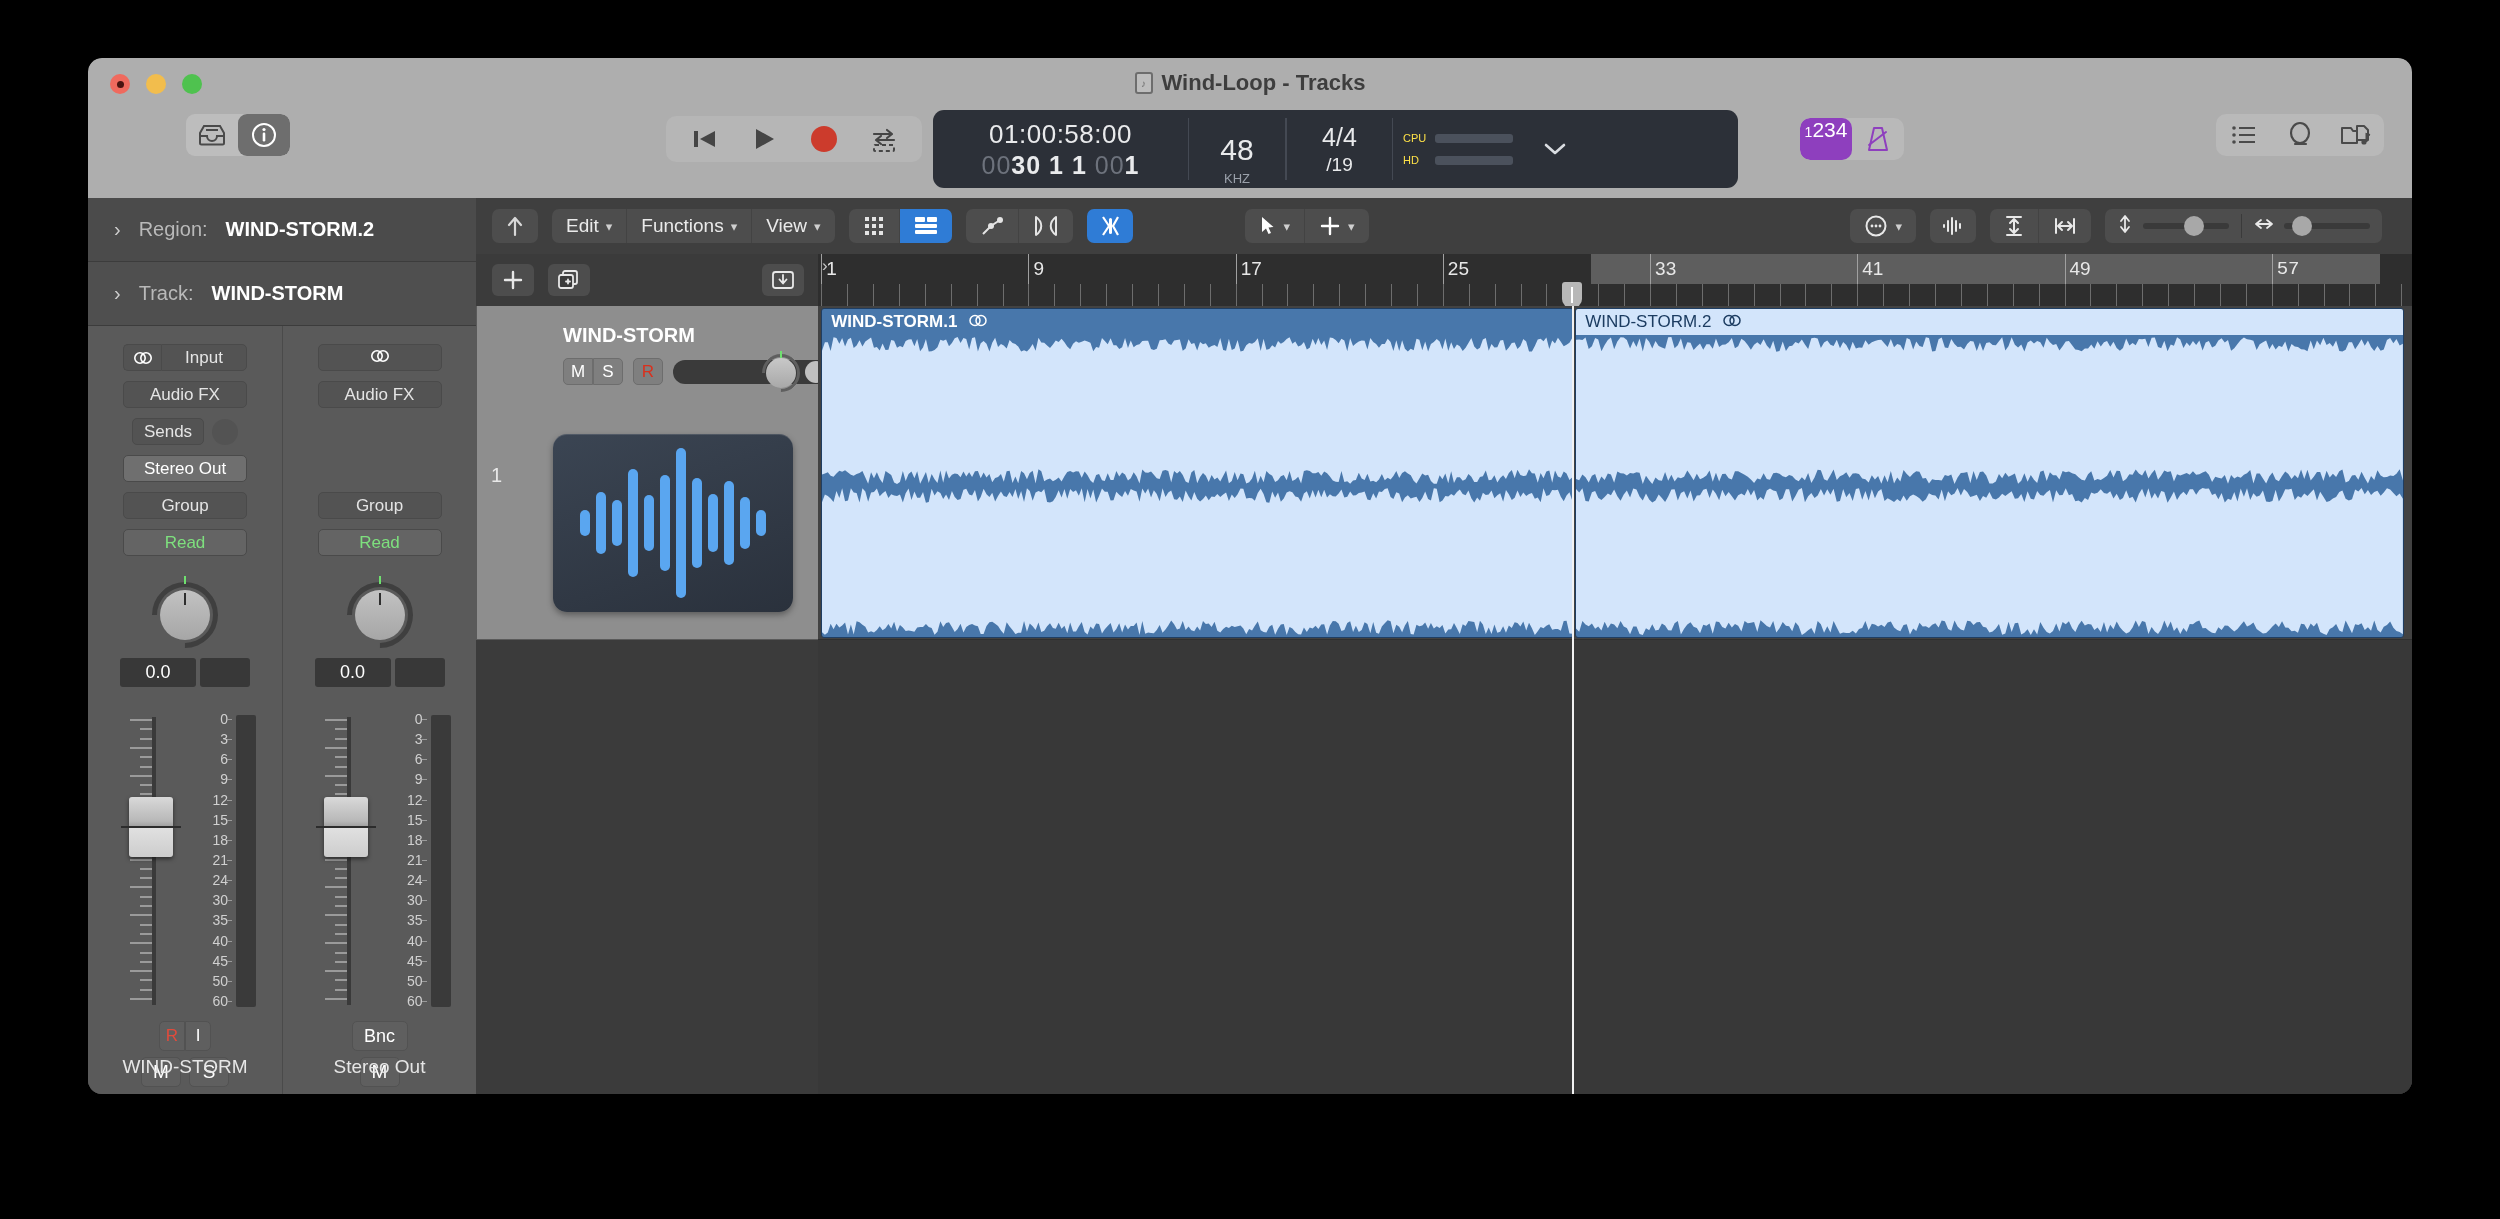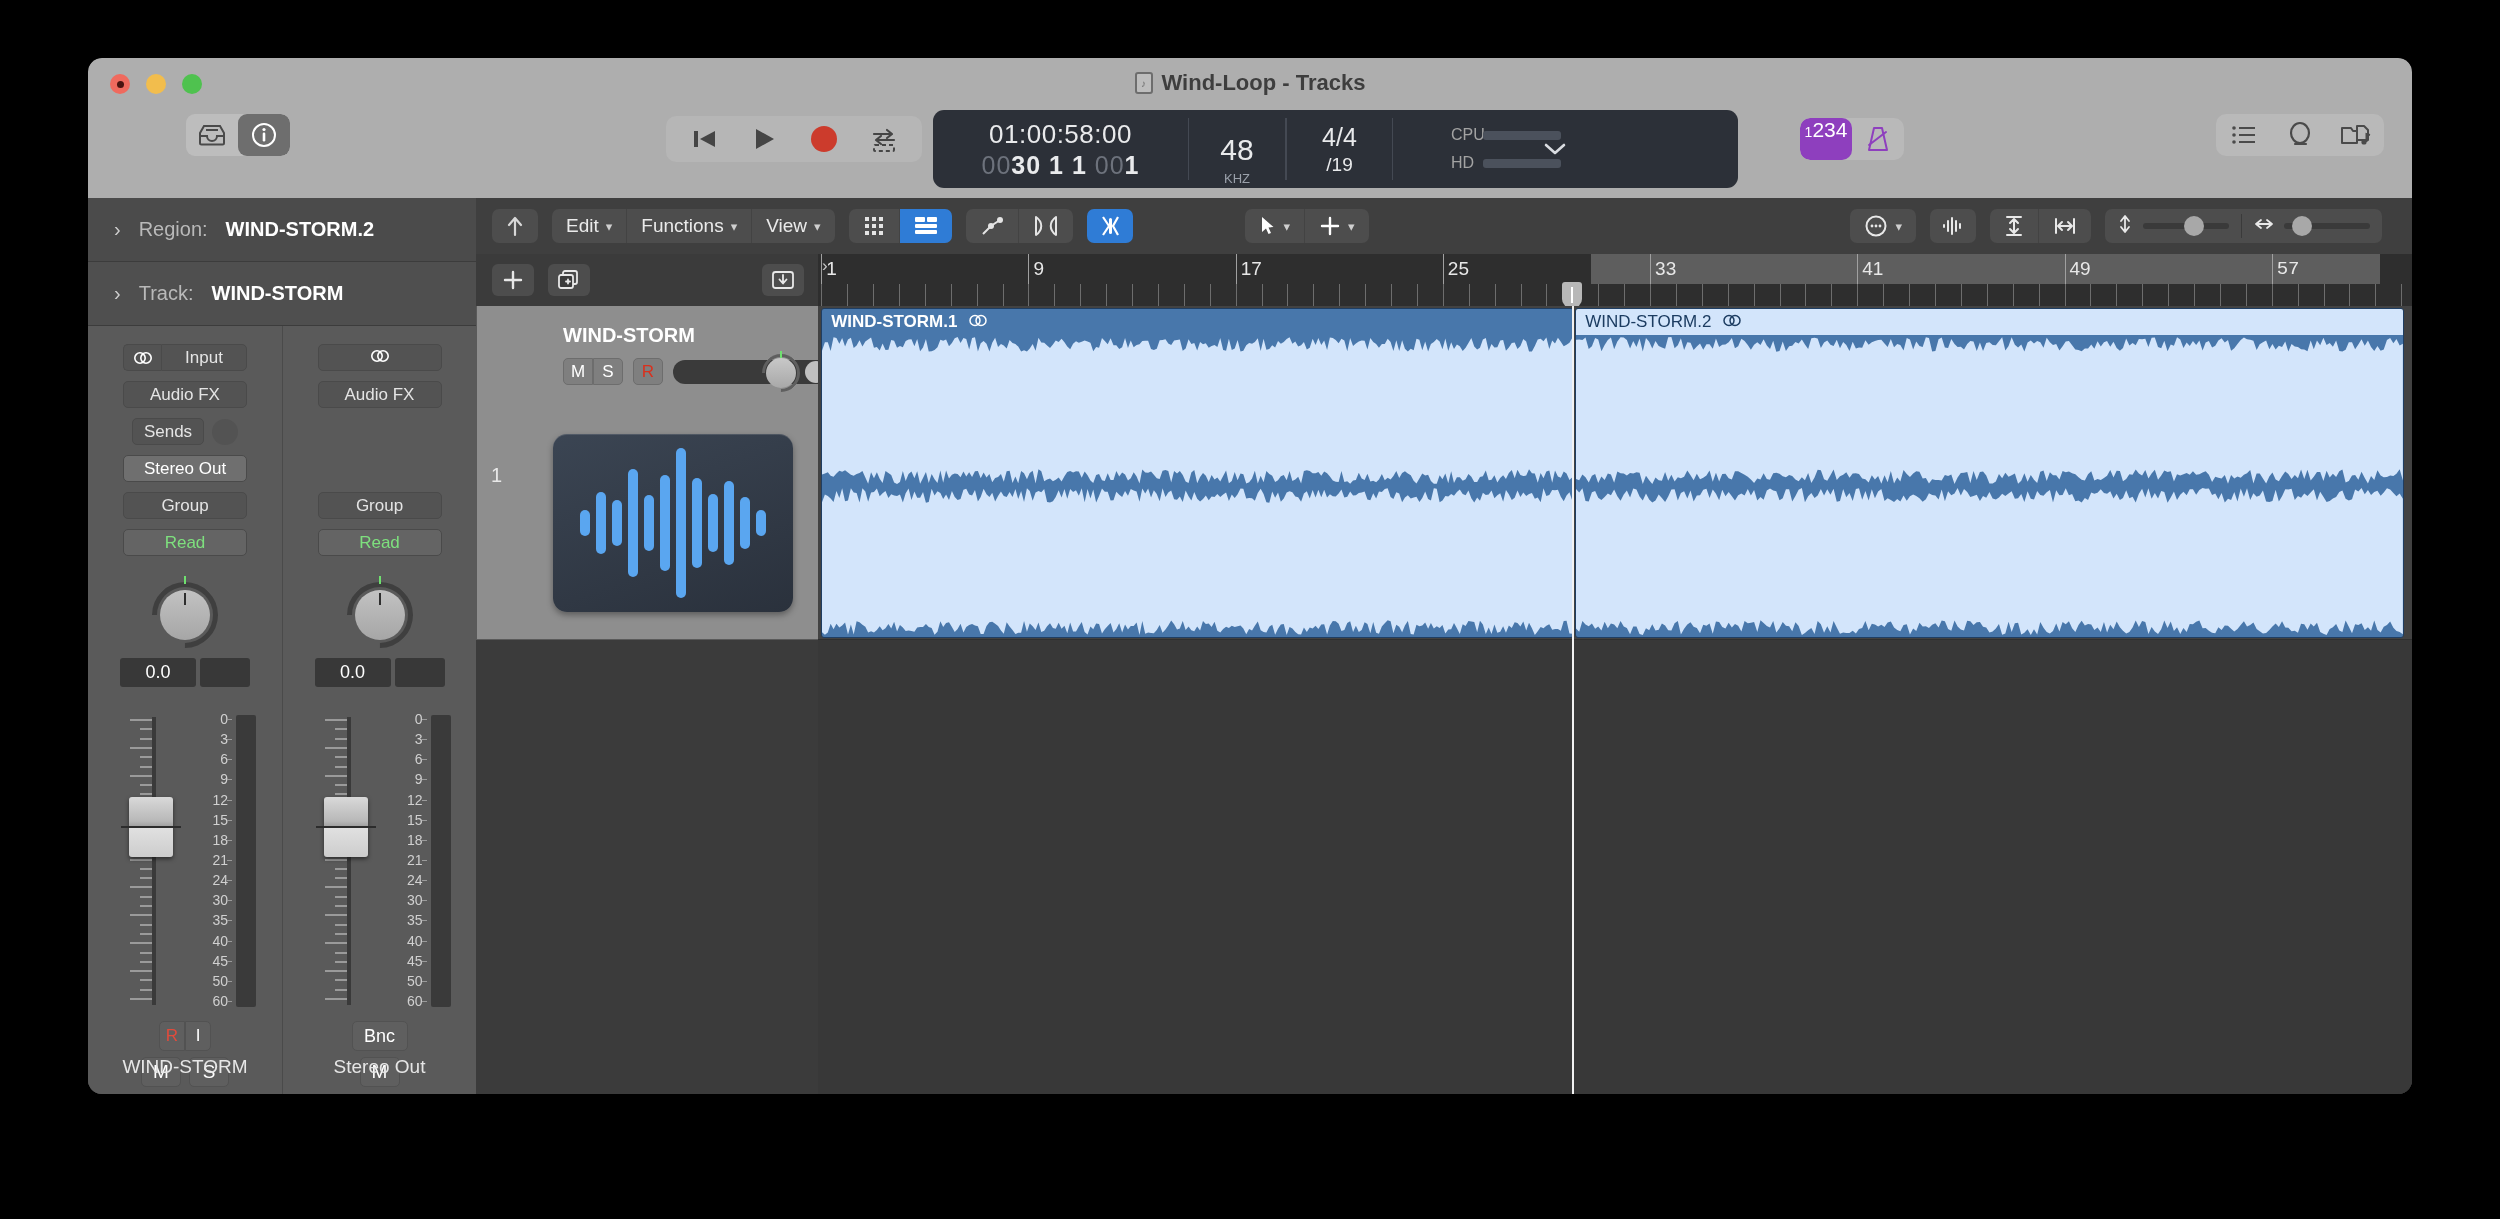--- a/index.html
+++ b/index.html
@@ -86,21 +86,21 @@
   .lcd-rate .l1 { font-size: 30px; margin-top: 20px; }
   .lcd-rate .l2 { font-size: 13px; color:#9aa0aa; margin-top: 4px; }
   .lcd-tempo { width: 185px; }
   .lcd-tempo .l1 { font-size: 25px; }
   .lcd-tempo .l2 { font-size: 19px; margin-top: 2px; }
   .lcd-sig { width: 105px; }
   .lcd-sig .l1 { font-size: 25px; }
   .lcd-sig .l2 { font-size: 19px; margin-top: 2px; }
   .lcd-meters { width: 140px; justify-content:center; gap:10px; padding-left:10px; align-items:flex-start;}
   .meter-row { display:flex; align-items:center; gap:8px; }
-  .meter-row span { font-size: 16px; color:#a3a3a3; width:24px;margin-left:48px; }
+  .meter-row span { font-size: 11px; color:#fde047; width:24px; }
   .meter-bar { width: 78px; height: 9px; background:#4b515c; border-radius: 3px; }
   .lcd-chev { width: 44px; display:flex;align-items:center;justify-content:center; cursor:pointer;}
 
   .count-group {
     position: absolute; left: 1712px; top: 60px;
     display: flex; background: #b9b9b9; border-radius: 10px; overflow: hidden;
   }
   .count-in {
     width: 52px; height: 42px; background:#8e3fbe; border-radius:10px;
     display:flex;align-items:baseline;justify-content:center; color:#fff; cursor:pointer;

